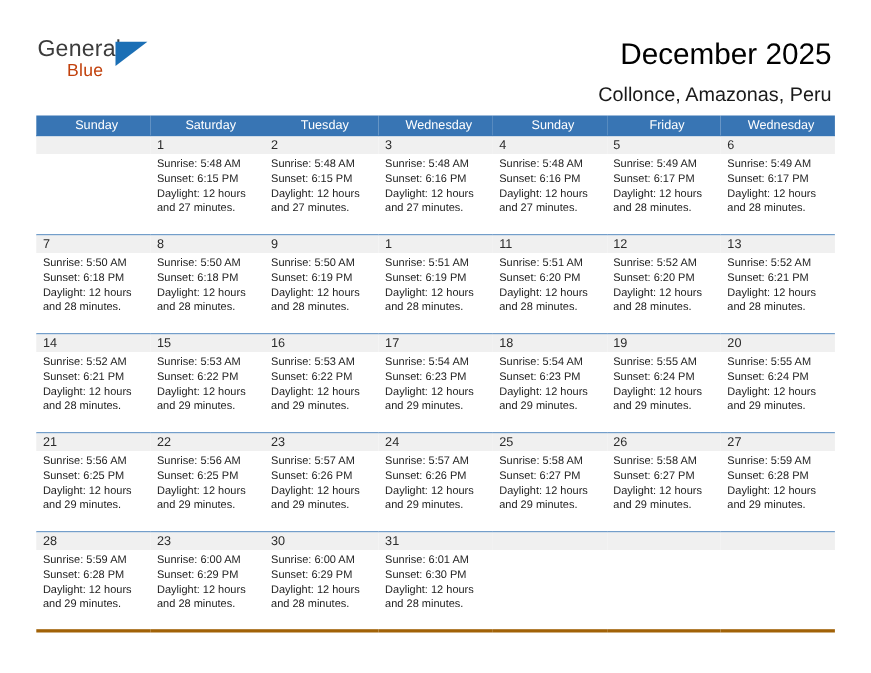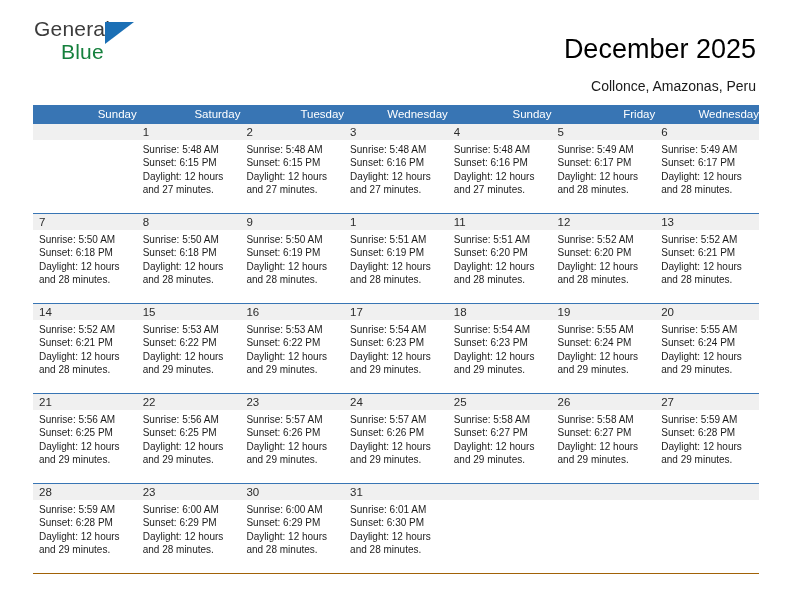--- a/index.html
+++ b/index.html
@@ -26,40 +26,40 @@
   .header {
     position: absolute;
     left: 0;
     top: 0;
     width: 792px;
     height: 102px;
   }
   .logo {
     position: absolute;
     left: 34px;
-    top: 17px;
+    top: 33px;
     width: 140px;
     height: 50px;
   }
   .logo-general {
     position: absolute;
     left: 0;
     top: 0;
     font-size: 21px;
     letter-spacing: 0.2px;
     color: #3c3c3c;
     font-family: "Liberation Sans", sans-serif;
   }
   .logo-blue {
     position: absolute;
     left: 27px;
     top: 23px;
-    font-size: 21px;
+    font-size: 16px;
     letter-spacing: 0.2px;
-    color: #15803d;
+    color: #c2410c;
     font-family: "Liberation Sans", sans-serif;
   }
   .logo-triangle {
     position: absolute;
     left: 71px;
     top: 5px;
     width: 0;
     height: 0;
     border-left: 29px solid #1b6fb5;
     border-bottom: 22px solid transparent;
@@ -73,21 +73,21 @@
     color: #000000;
     font-weight: normal;
     white-space: nowrap;
     line-height: 32px;
     font-family: "Liberation Sans", sans-serif;
   }
   .subtitle {
     position: absolute;
     right: 36px;
     top: 78px;
-    font-size: 14px;
+    font-size: 18px;
     color: #1a1a1a;
     white-space: nowrap;
     line-height: 16px;
     font-family: "Liberation Sans", sans-serif;
   }
 
   
   .calendar {
     position: absolute;
     left: 33px;
@@ -99,37 +99,37 @@
   .calendar th, .calendar td {
     padding: 0;
     margin: 0;
     vertical-align: top;
   }
   .dow-row th {
     background: #3875b4;
     color: #ffffff;
     font-size: 11.5px;
     font-weight: normal;
-    text-align: right;
+    text-align: center;
     height: 18px;
     line-height: 18px;
     padding-left: 6px;
     box-sizing: border-box;
     font-family: "Liberation Sans", sans-serif;
   }
 
   .week-row td {
     width: 103.71px;
     border-top: 1px solid #3875b4;
     background: #ffffff;
     height: 90px;
     box-sizing: border-box;
   }
   .week-row.last td {
-    border-bottom: 1px solid #a16207;
+    border-bottom: 3px solid #a16207;
   }
   .cell-inner {
     position: relative;
     height: 100%;
   }
   .daynum {
     display: block;
     background: #f0f0f0;
     height: 16px;
     line-height: 16px;

